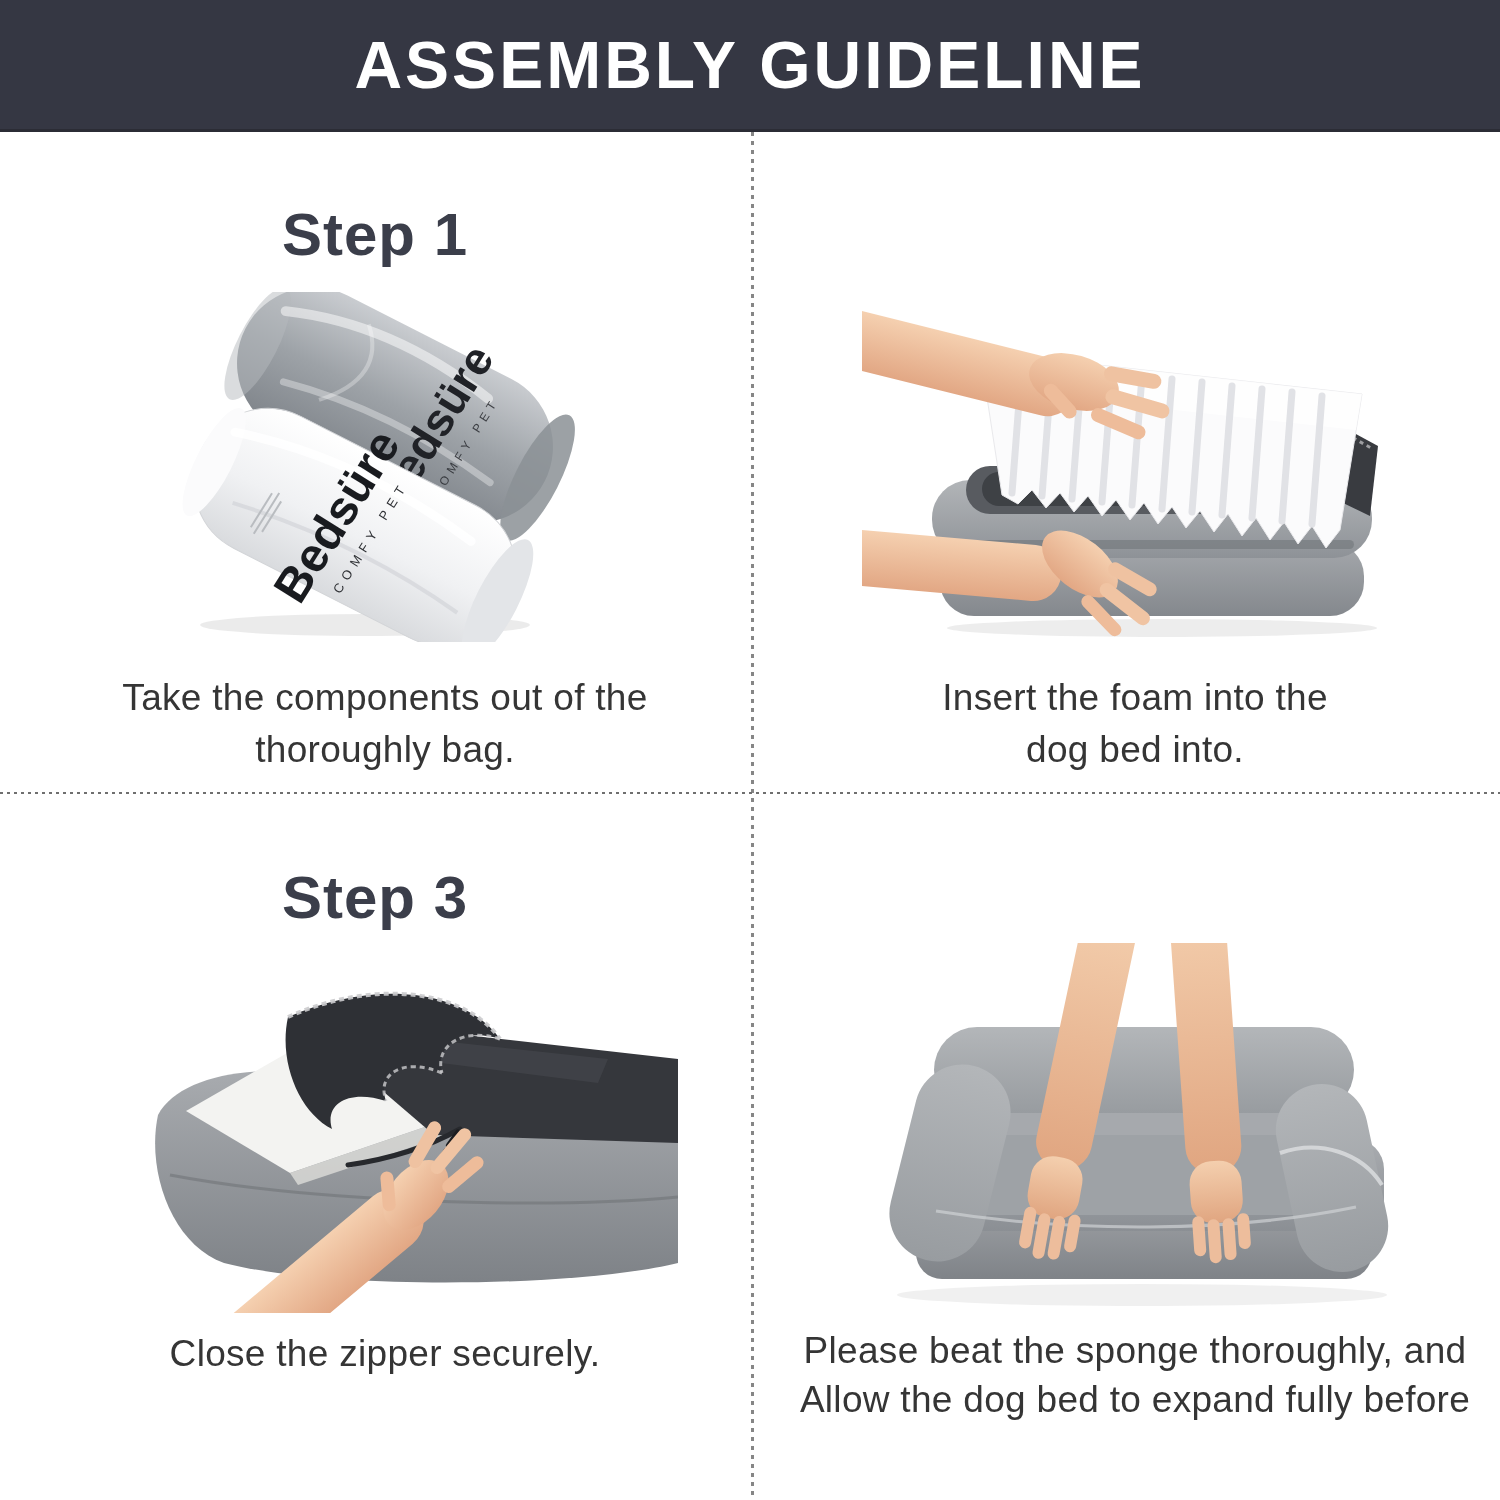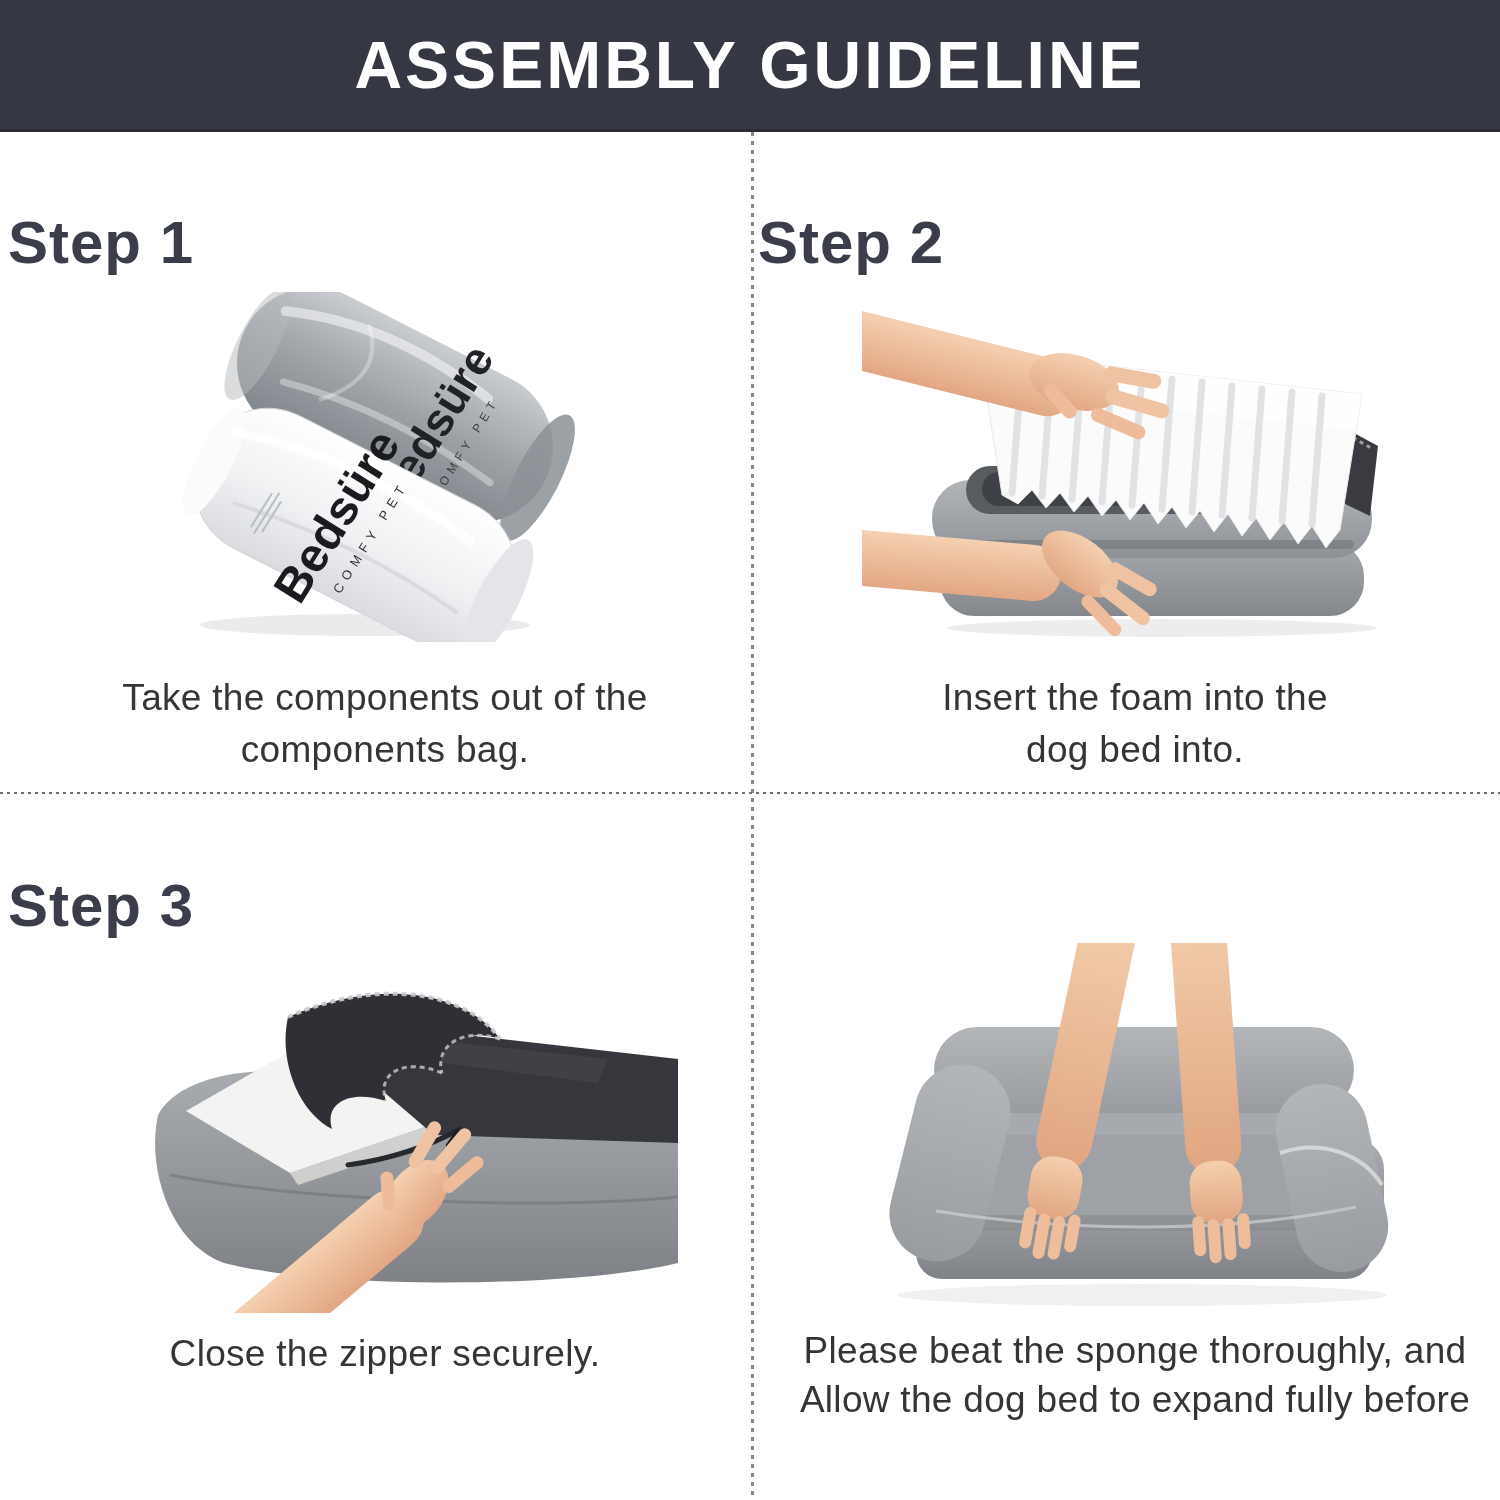--- a/index.html
+++ b/index.html
@@ -22,22 +22,22 @@
   .h-divider{
     position:absolute;left:0;top:792px;width:1500px;height:2px;
     background-image:repeating-linear-gradient(to right,#6f6f6f 0 3px,transparent 3px 7px);
   }
   .quad{position:absolute;width:750px;}
   .q1{left:0;top:132px;height:660px;}
   .q2{left:750px;top:132px;height:660px;}
   .q3{left:0;top:795px;height:705px;}
   .q4{left:750px;top:795px;height:705px;}
   .step-heading{
-    margin:8px;position:absolute;left:0;width:750px;top:68px;
-    font-size:60px;font-weight:bold;color:#3b3e4a;letter-spacing:1px;
+    margin:0;position:absolute;left:0;width:750px;top:68px;
+    text-align:center;font-size:60px;font-weight:bold;color:#3b3e4a;letter-spacing:1px;
   }
   .photo{position:absolute;}
   .q1 .photo{left:165px;top:160px;width:420px;height:350px;}
   .q2 .photo{left:112px;top:158px;width:560px;height:355px;}
   .q3 .photo{left:128px;top:168px;width:550px;height:350px;}
   .q4 .photo{left:100px;top:148px;width:580px;height:375px;}
   .caption{
     margin:0;position:absolute;left:0;width:750px;text-align:center;
     font-size:37px;color:#353535;line-height:52px;letter-spacing:0.3px;font-weight:normal;
   }
@@ -100,26 +100,25 @@
           <g transform="translate(-86,28) rotate(-85)" fill="#b9bcc0">
             <rect x="-20" y="-6" width="40" height="2"></rect>
             <rect x="-24" y="0" width="48" height="2"></rect>
             <rect x="-18" y="6" width="36" height="2"></rect>
           </g>
         </g>
       </svg>
     </div>
     <p class="caption">
       <span>Take the components out of the</span>
-      <span>components bag.</span>
+      <span>thoroughly bag.</span>
     </p>
   </section>
 
   <section class="quad q2">
-    <h2 class="step-heading">Step 2</h2>
     <div class="photo">
       <svg viewBox="0 0 560 355" width="560" height="355">
         <defs>
           <linearGradient id="s2v" x1="0" y1="0" x2="0" y2="1">
             <stop offset="0" stop-color="#b2b5b8"></stop>
               <stop offset="1" stop-color="#8e9297"></stop>
           </linearGradient>
           <linearGradient id="s2v2" x1="0" y1="0" x2="0" y2="1">
             <stop offset="0" stop-color="#a6a9ad"></stop>
               <stop offset="1" stop-color="#84888d"></stop>

